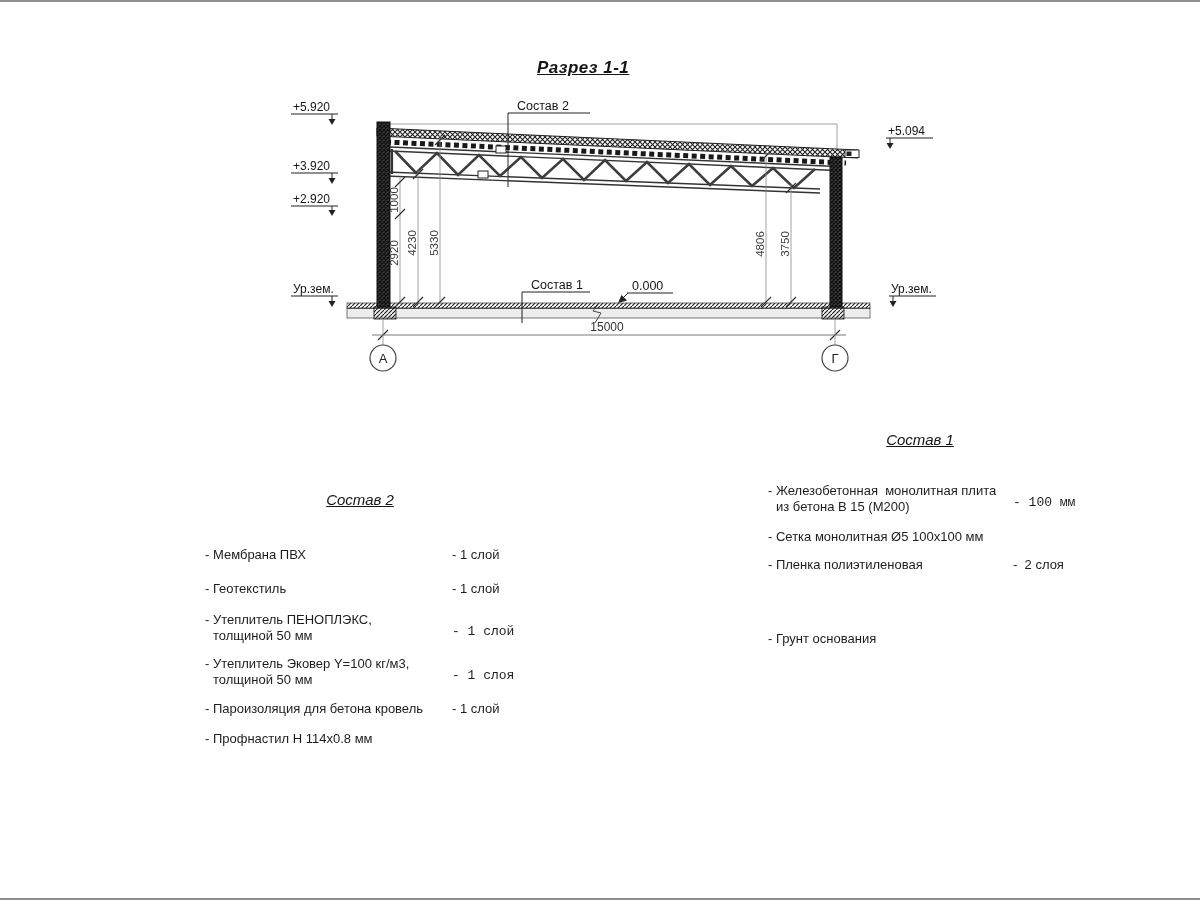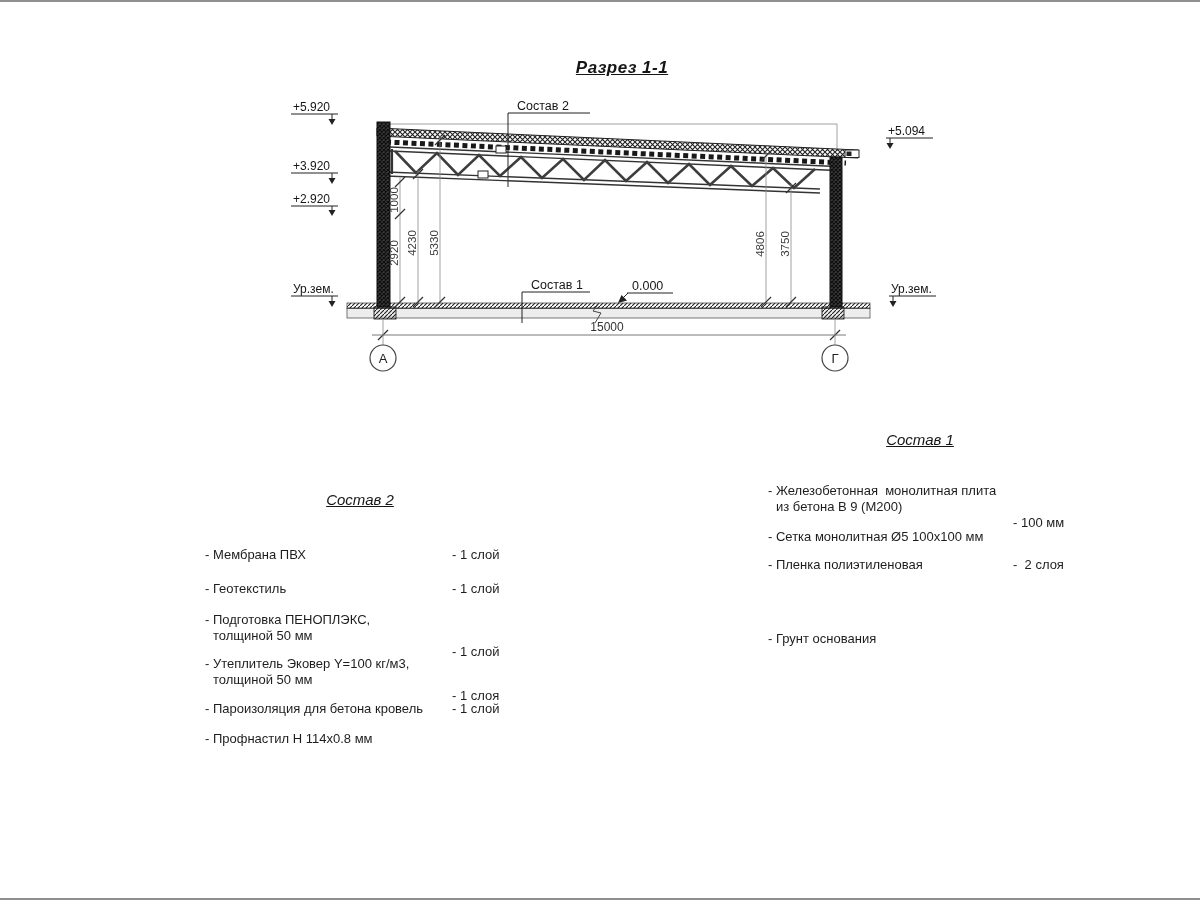--- a/index.html
+++ b/index.html
@@ -2,40 +2,40 @@
 <html><head>
 <meta charset="utf-8">
 <style>
   html,body{margin:0;padding:0;}
   body{
     width:1200px;height:900px;position:relative;background:#ffffff;
     font-family:"Liberation Sans",sans-serif;overflow:hidden;
     border-top:2px solid #8f8f8f;border-bottom:2px solid #8f8f8f;box-sizing:border-box;
   }
   #page-title{
-    position:absolute;left:537px;top:56px;width:170px;text-align:center;
+    position:absolute;left:537px;top:56px;width:170px;text-align:left;
     font-size:17px;font-style:italic;font-weight:bold;color:#151515;
     text-decoration:underline;letter-spacing:.5px;
   }
   svg text{font-family:"Liberation Sans",sans-serif;}
   .spec{position:absolute;width:320px;font-size:13px;color:#1d1d1d;line-height:16px;}
   #spec2{left:200px;top:485px;height:330px;}
   #spec1{left:760px;top:425px;height:240px;}
   .spec h3{
     position:absolute;top:5px;left:0;width:100%;margin:0;text-align:center;
     font-size:15px;font-style:italic;font-weight:normal;text-decoration:underline;color:#161616;
   }
   .item{position:absolute;left:5px;width:310px;}
   #spec1 .item{left:8px;}
   .item .l1,.item .l2,.item .val{white-space:pre;}
   .item .l2{padding-left:8px;}
   .item .l2:empty{display:none;}
   .item .val{position:absolute;left:247px;top:0;}
   #spec1 .item .val{left:245px;}
-  .item .val.val2{top:32px;}
+  .item .val.val2{top:12px;font-family:Liberation Mono, monospace;}
   .item .val:empty{display:none;}
 </style>
 </head>
 <body>
 
 <div id="page-title">Разрез 1-1</div>
 
 <svg width="1200" height="430" viewBox="0 0 1200 430" style="position:absolute;left:0;top:0;">
   <defs>
     <pattern id="xhatch" width="5" height="5" patternUnits="userSpaceOnUse">
@@ -194,21 +194,21 @@
     <div class="l1">- Мембрана ПВХ</div>
 
     <div class="val">- 1 слой</div>
   </div>
   <div class="item" style="top:94px">
     <div class="l1">- Геотекстиль</div>
 
     <div class="val">- 1 слой</div>
   </div>
   <div class="item" style="top:125px">
-    <div class="l1">- Подготовка ПЕНОПЛЭКС,</div>
+    <div class="l1">- Утеплитель ПЕНОПЛЭКС,</div>
     <div class="l2">толщиной 50 мм</div>
     <div class="val val2">- 1 слой</div>
   </div>
   <div class="item" style="top:169px">
     <div class="l1">- Утеплитель Эковер Y=100 кг/м3,</div>
     <div class="l2">толщиной 50 мм</div>
     <div class="val val2">- 1 слоя</div>
   </div>
   <div class="item" style="top:214px">
     <div class="l1">- Пароизоляция для бетона кровель</div>
@@ -218,21 +218,21 @@
   <div class="item" style="top:244px">
     <div class="l1">- Профнастил Н 114х0.8 мм</div>
 
   </div>
 </div>
 
 <div class="spec" id="spec1">
   <h3>Состав 1</h3>
   <div class="item" style="top:56px">
     <div class="l1">- Железобетонная  монолитная плита</div>
-    <div class="l2">из бетона В 9 (М200)</div>
+    <div class="l2">из бетона В 15 (М200)</div>
     <div class="val val2">- 100 мм</div>
   </div>
   <div class="item" style="top:102px">
     <div class="l1">- Сетка монолитная Ø5 100х100 мм</div>
 
   </div>
   <div class="item" style="top:130px">
     <div class="l1">- Пленка полиэтиленовая</div>
 
     <div class="val">-  2 слоя</div>

